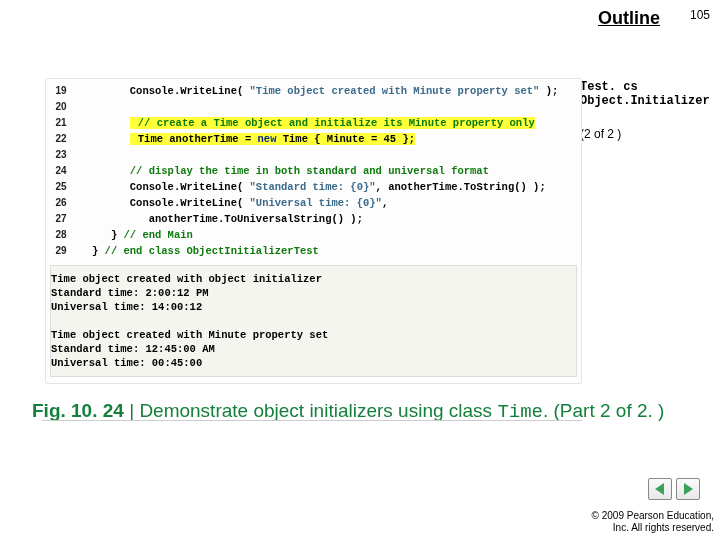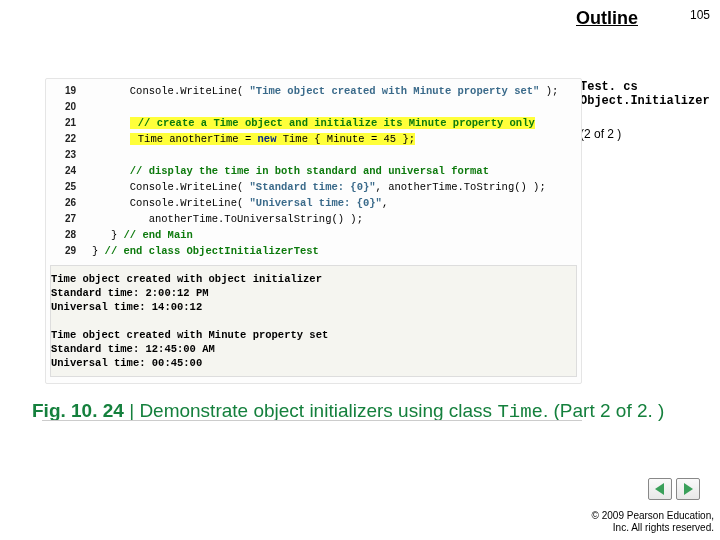--- a/index.html
+++ b/index.html
@@ -9,25 +9,25 @@
     height: 540px;
     font-family: Arial, Helvetica, sans-serif;
     background: #fff;
     position: relative;
     overflow: hidden;
   }
   .header {
     position: absolute;
     top: 8px;
     left: 0;
-    right: 12px;
+    right: 0;
     display: flex;
     justify-content: flex-end;
     align-items: flex-start;
-    padding-right: 10px;
+    padding-right: 0;
   }
   .outline-label {
     font-size: 18px;
     font-weight: bold;
     text-decoration: underline;
     margin-right: 60px;
   }
   .page-num {
     font-size: 12px;
     font-weight: normal;
@@ -69,36 +69,36 @@
     line-height: 16px;
   }
   .line {
     display: flex;
     align-items: flex-start;
     height: 16px;
     white-space: pre;
   }
   .ln {
     width: 30px;
-    text-align: right;
+    text-align: center;
     padding-right: 16px;
     color: #222;
     font-family: Arial, sans-serif;
     font-size: 10px;
     font-weight: bold;
     flex-shrink: 0;
   }
   .code {
     flex: 1;
   }
   .hl { background: #ffff3a; padding-left: 8px; }
   .kw { color: #0a2a8a; font-weight: bold; }
   .cm { color: #0d7a0d; font-weight: bold; }
   .str { color: #3a6a8a; font-weight: bold; }
-  .plain { color: #000; font-weight: normal; }
+  .plain { color: #000; font-weight: bold; }
   .output {
     margin: 6px 4px 6px 4px;
     background: #f5f5f0;
     border: 1px solid #ddd;
     padding: 6px 0;
     font-family: "Lucida Console","Courier New",monospace;
     font-size: 10.5px;
     line-height: 14px;
     color: #000;
     white-space: pre;

